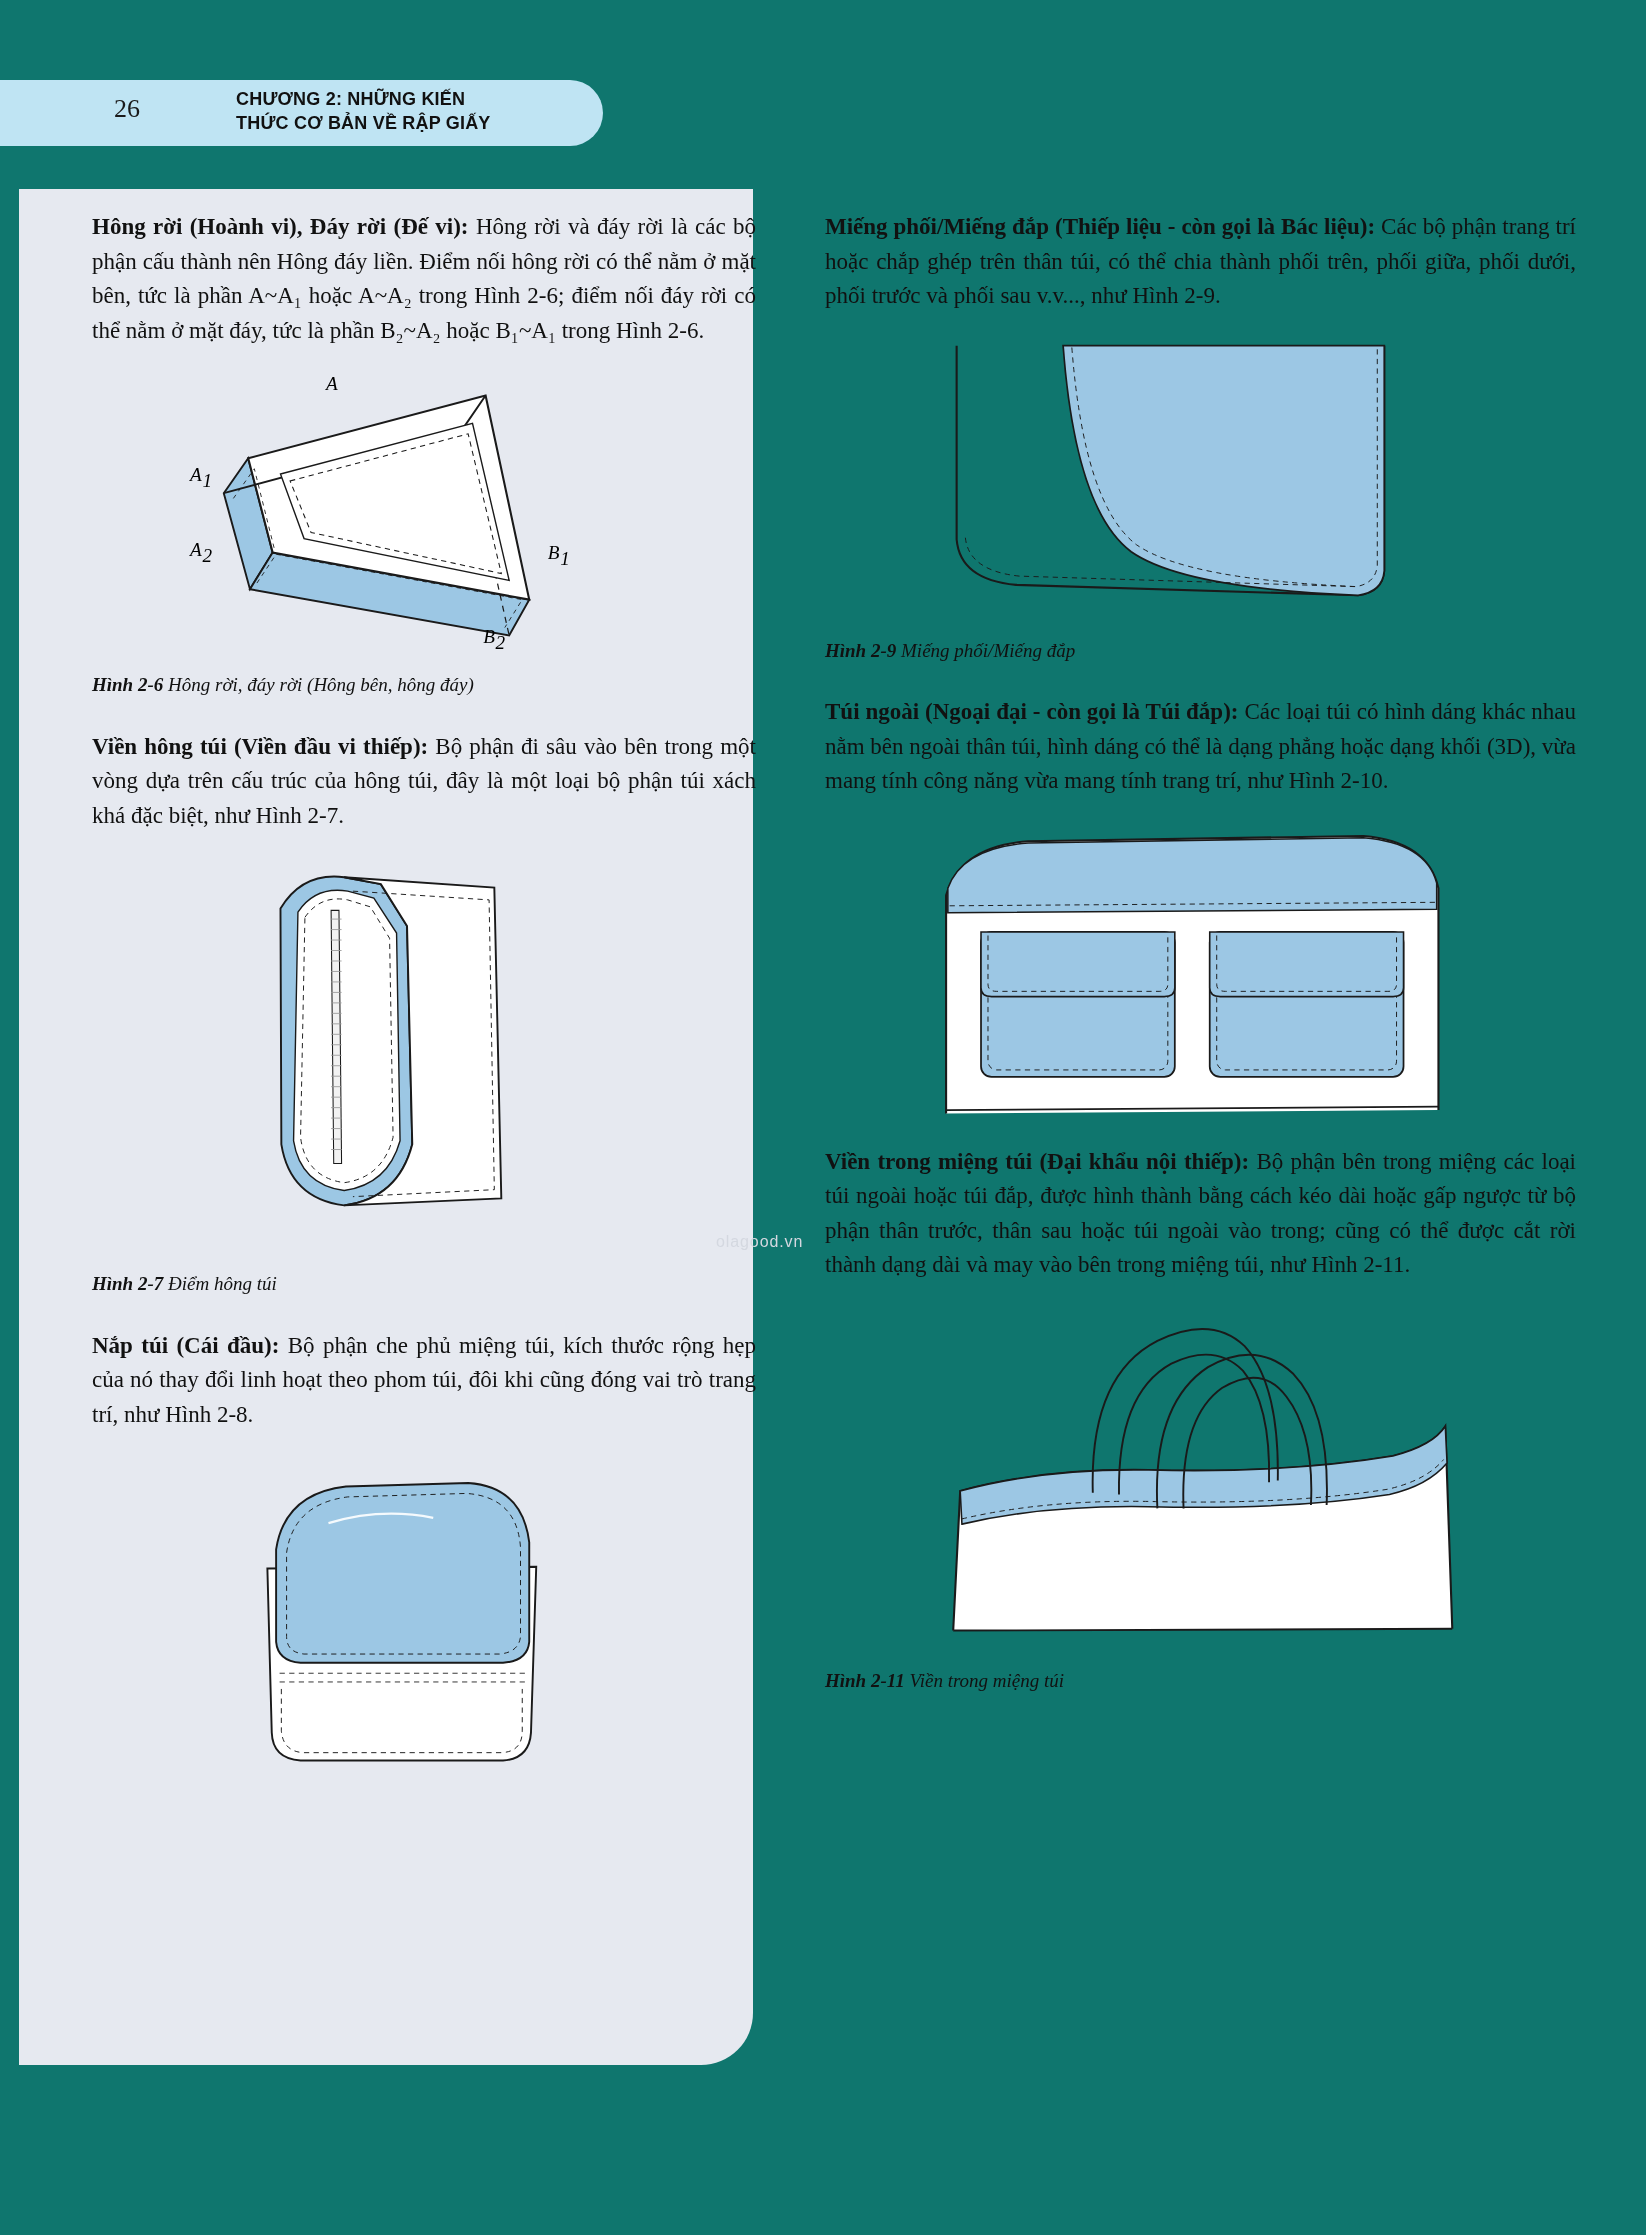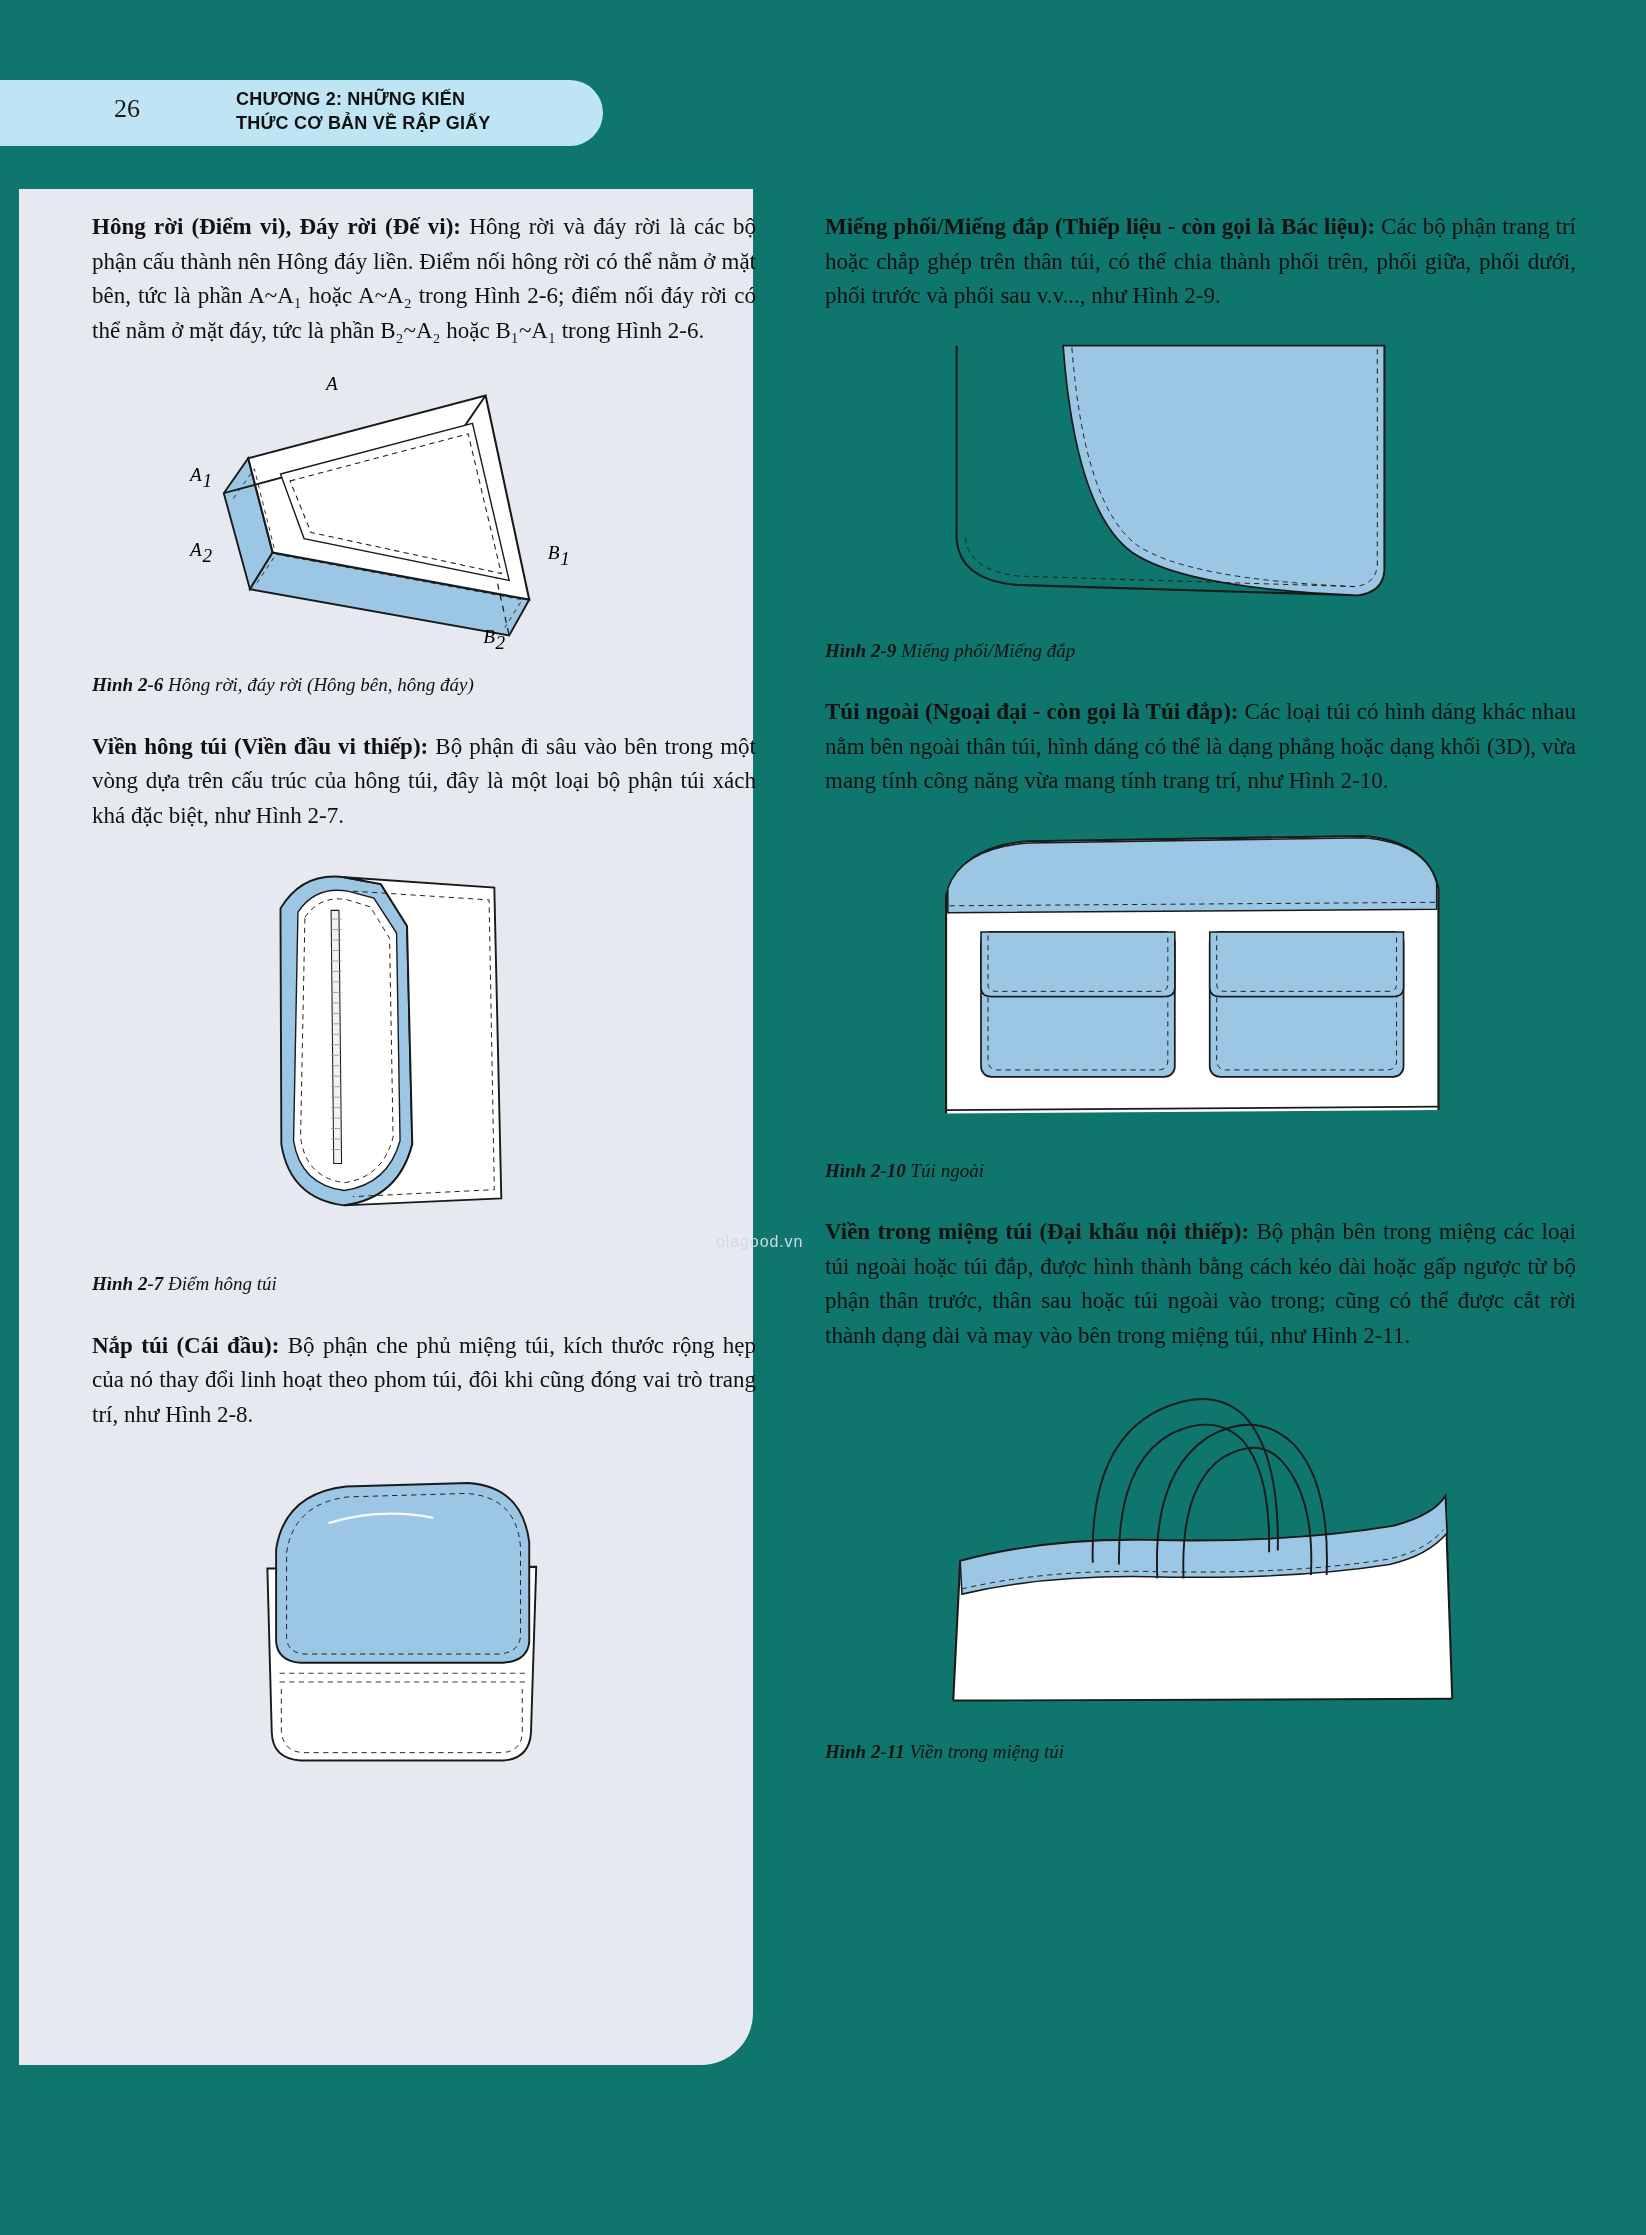--- a/index.html
+++ b/index.html
@@ -131,21 +131,21 @@
     <div>THỨC CƠ BẢN VỀ RẬP GIẤY</div>
   </div>
 
   <div class="body-panel"></div>
 
   <div class="watermark">olagood.vn</div>
 
   <div class="col col-left">
 
     <p class="para">
-      <span class="term">Hông rời (Điểm vi), Đáy rời (Đế vi):</span><span> Hông rời và đáy rời là các bộ phận cấu thành nên Hông đáy liền. Điểm nối hông rời có thể nằm ở mặt bên, tức là phần A~A₁ hoặc A~A₂ trong Hình 2-6; điểm nối đáy rời có thể nằm ở mặt đáy, tức là phần B₂~A₂ hoặc B₁~A₁ trong Hình 2-6.</span>
+      <span class="term">Hông rời (Hoành vi), Đáy rời (Đế vi):</span><span> Hông rời và đáy rời là các bộ phận cấu thành nên Hông đáy liền. Điểm nối hông rời có thể nằm ở mặt bên, tức là phần A~A₁ hoặc A~A₂ trong Hình 2-6; điểm nối đáy rời có thể nằm ở mặt đáy, tức là phần B₂~A₂ hoặc B₁~A₁ trong Hình 2-6.</span>
     </p>
 
     <div class="figure">
       <svg width="611" height="288" viewBox="0 0 700 330" style="font-size:26.5px">
 
         <path d="M120 140 L148 100 L176 208 L150 250 Z" fill="#9cc7e4" stroke="#1a1a1a" stroke-width="2.2"></path>
 
         <path d="M150 250 L176 208 L470 262 L447 303 Z" fill="#9cc7e4" stroke="#1a1a1a" stroke-width="2.2"></path>
 
         <path d="M148 100 L420 28 L470 262 L176 208 Z" fill="#ffffff" stroke="#1a1a1a" stroke-width="2.4"></path>
@@ -289,24 +289,20 @@
         <path d="M136 130 L136 186 Q136 194 146 194 L332 194 Q342 194 342 186 L342 130" fill="none" stroke="#1a1a1a" stroke-width="1.1" stroke-dasharray="6 5"></path>
 
         <rect x="390" y="126" width="222" height="166" rx="12" fill="#9cc7e4" stroke="#1a1a1a" stroke-width="2"></rect>
         <rect x="398" y="134" width="206" height="150" rx="10" fill="none" stroke="#1a1a1a" stroke-width="1.1" stroke-dasharray="6 5"></rect>
         <path d="M390 126 L390 190 Q390 200 402 200 L600 200 Q612 200 612 190 L612 126 Z" fill="#9cc7e4" stroke="#1a1a1a" stroke-width="1.8"></path>
         <path d="M398 130 L398 186 Q398 194 408 194 L594 194 Q604 194 604 186 L604 130" fill="none" stroke="#1a1a1a" stroke-width="1.1" stroke-dasharray="6 5"></path>
 
         <path d="M88 330 L652 326" fill="none" stroke="#1a1a1a" stroke-width="2"></path>
       </svg>
     </div>
-    <div class="caption">
-      <b>Hình 2-10</b>
-      <span>Túi ngoài</span>
-    </div>
 
     <p class="para">
       <span class="term">Viền trong miệng túi (Đại khẩu nội thiếp):</span><span> Bộ phận bên trong miệng các loại túi ngoài hoặc túi đắp, được hình thành bằng cách kéo dài hoặc gấp ngược từ bộ phận thân trước, thân sau hoặc túi ngoài vào trong; cũng có thể được cắt rời thành dạng dài và may vào bên trong miệng túi, như Hình 2-11.</span>
     </p>
 
     <div class="figure">
       <svg width="664" height="349" viewBox="0 0 760 400">
 
         <path d="M96 372 L104 212 Q200 186 320 188 Q480 192 600 172 Q646 160 660 138 L668 370" fill="#ffffff" stroke="#1a1a1a" stroke-width="2.4"></path>
 

